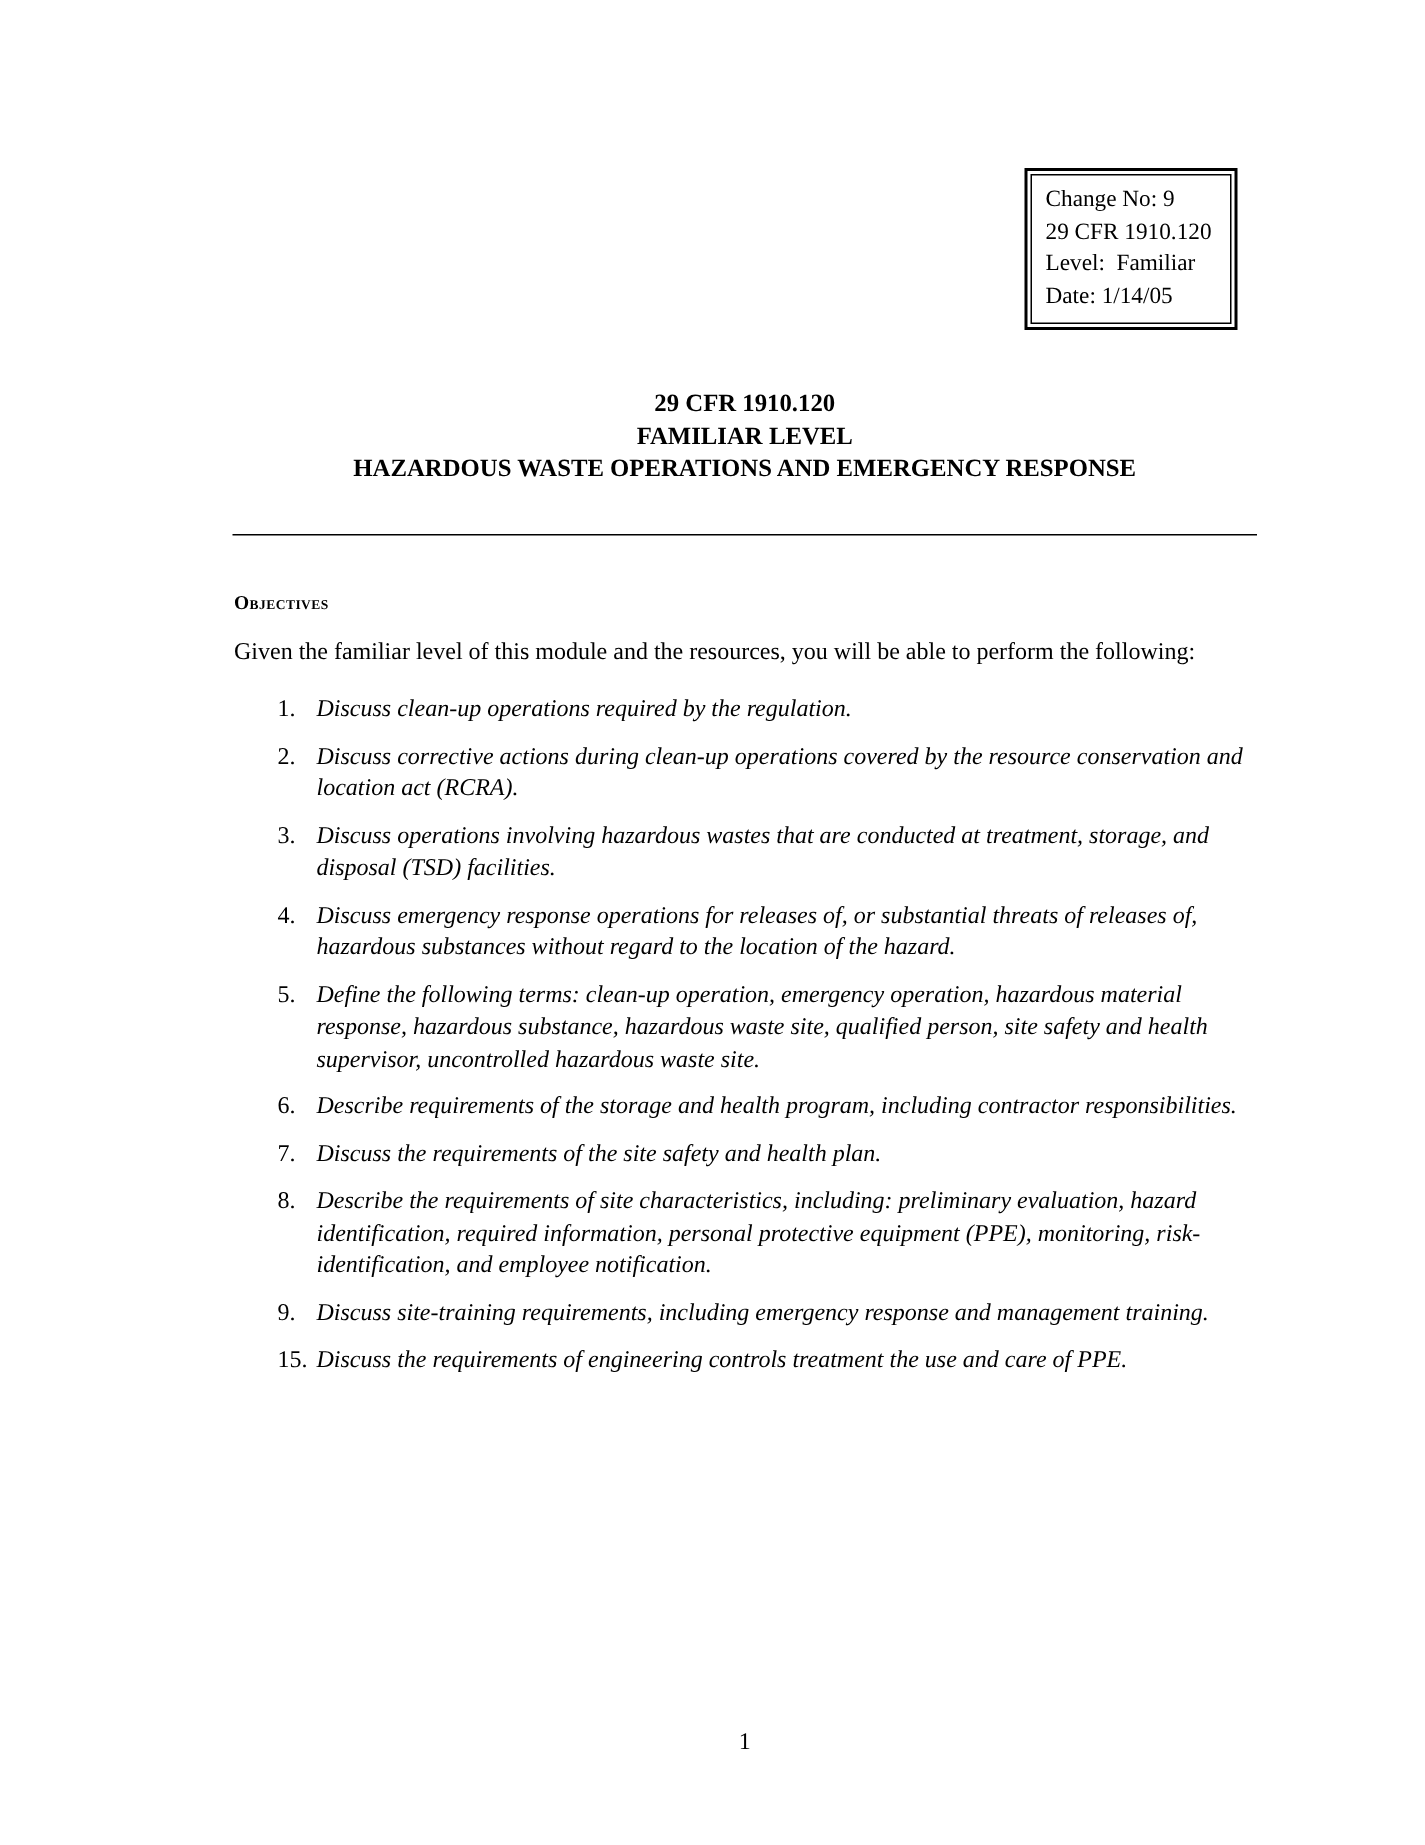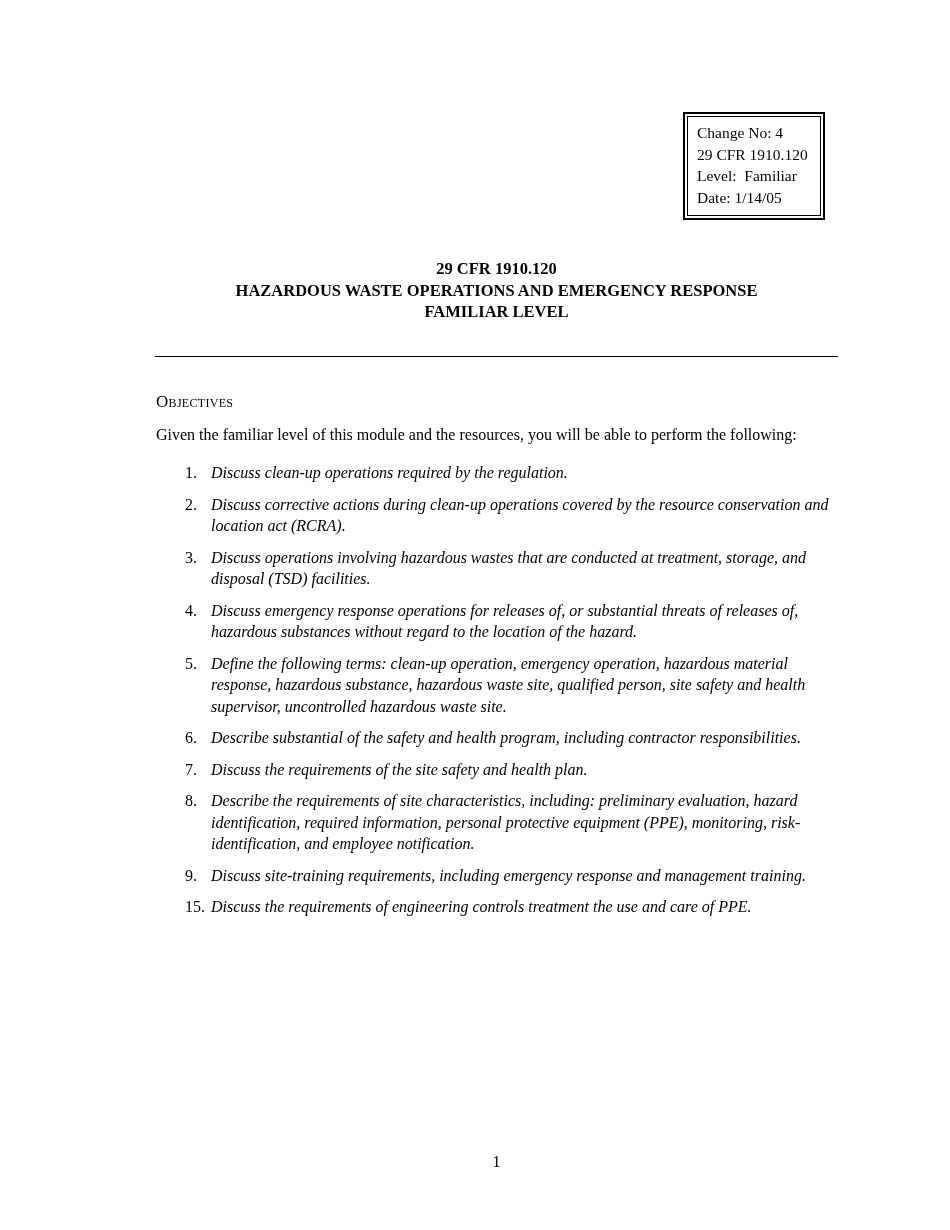--- a/index.html
+++ b/index.html
@@ -61,23 +61,23 @@
   
   .content {
     position: absolute;
     left: 156px;
     top: 391px;
     width: 682px;
     font-size: 16px;
     line-height: 21.5px;
   }
   .objectives-heading {
-    font-weight: normal;
+    font-weight: bold;
     font-variant: small-caps;
-    font-size: 17px;
+    font-size: 13px;
     letter-spacing: 0.3px;
     margin: 0 0 11px 0;
   }
   .intro {
     margin: 0 0 17px 0;
   }
   .obj-list {
     margin: 0;
   }
   .obj-item {
@@ -103,30 +103,30 @@
     text-align: center;
     font-size: 16px;
   }
 </style>
 </head>
 <body>
 
 <div class="page">
 
   <div class="change-box">
-    <div class="change-box-inner"><span>Change No: 4</span>
+    <div class="change-box-inner"><span>Change No: 9</span>
 <span>29 CFR 1910.120</span>
 <span>Level:  Familiar</span>
 <span>Date: 1/14/05</span></div>
   </div>
 
   <div class="title-block">
     <div>29 CFR 1910.120</div>
+    <div>FAMILIAR LEVEL</div>
     <div>HAZARDOUS WASTE OPERATIONS AND EMERGENCY RESPONSE</div>
-    <div>FAMILIAR LEVEL</div>
   </div>
 
   <div class="doc-rule"></div>
 
   <div class="content">
     <h2 class="objectives-heading">Objectives</h2>
     <p class="intro">Given the familiar level of this module and the resources, you will be able to perform the following:</p>
 
     <div class="obj-list">
       <div class="obj-item">
@@ -144,21 +144,21 @@
       <div class="obj-item">
         <span class="obj-num">4.</span>
         <span class="obj-text">Discuss emergency response operations for releases of, or substantial threats of releases of, hazardous substances without regard to the location of the hazard.</span>
       </div>
       <div class="obj-item">
         <span class="obj-num">5.</span>
         <span class="obj-text">Define the following terms: clean-up operation, emergency operation, hazardous material response, hazardous substance, hazardous waste site, qualified person, site safety and health supervisor, uncontrolled hazardous waste site.</span>
       </div>
       <div class="obj-item">
         <span class="obj-num">6.</span>
-        <span class="obj-text">Describe substantial of the safety and health program, including contractor responsibilities.</span>
+        <span class="obj-text">Describe requirements of the storage and health program, including contractor responsibilities.</span>
       </div>
       <div class="obj-item">
         <span class="obj-num">7.</span>
         <span class="obj-text">Discuss the requirements of the site safety and health plan.</span>
       </div>
       <div class="obj-item">
         <span class="obj-num">8.</span>
         <span class="obj-text">Describe the requirements of site characteristics, including: preliminary evaluation, hazard identification, required information, personal protective equipment (PPE), monitoring, risk-identification, and employee notification.</span>
       </div>
       <div class="obj-item">

